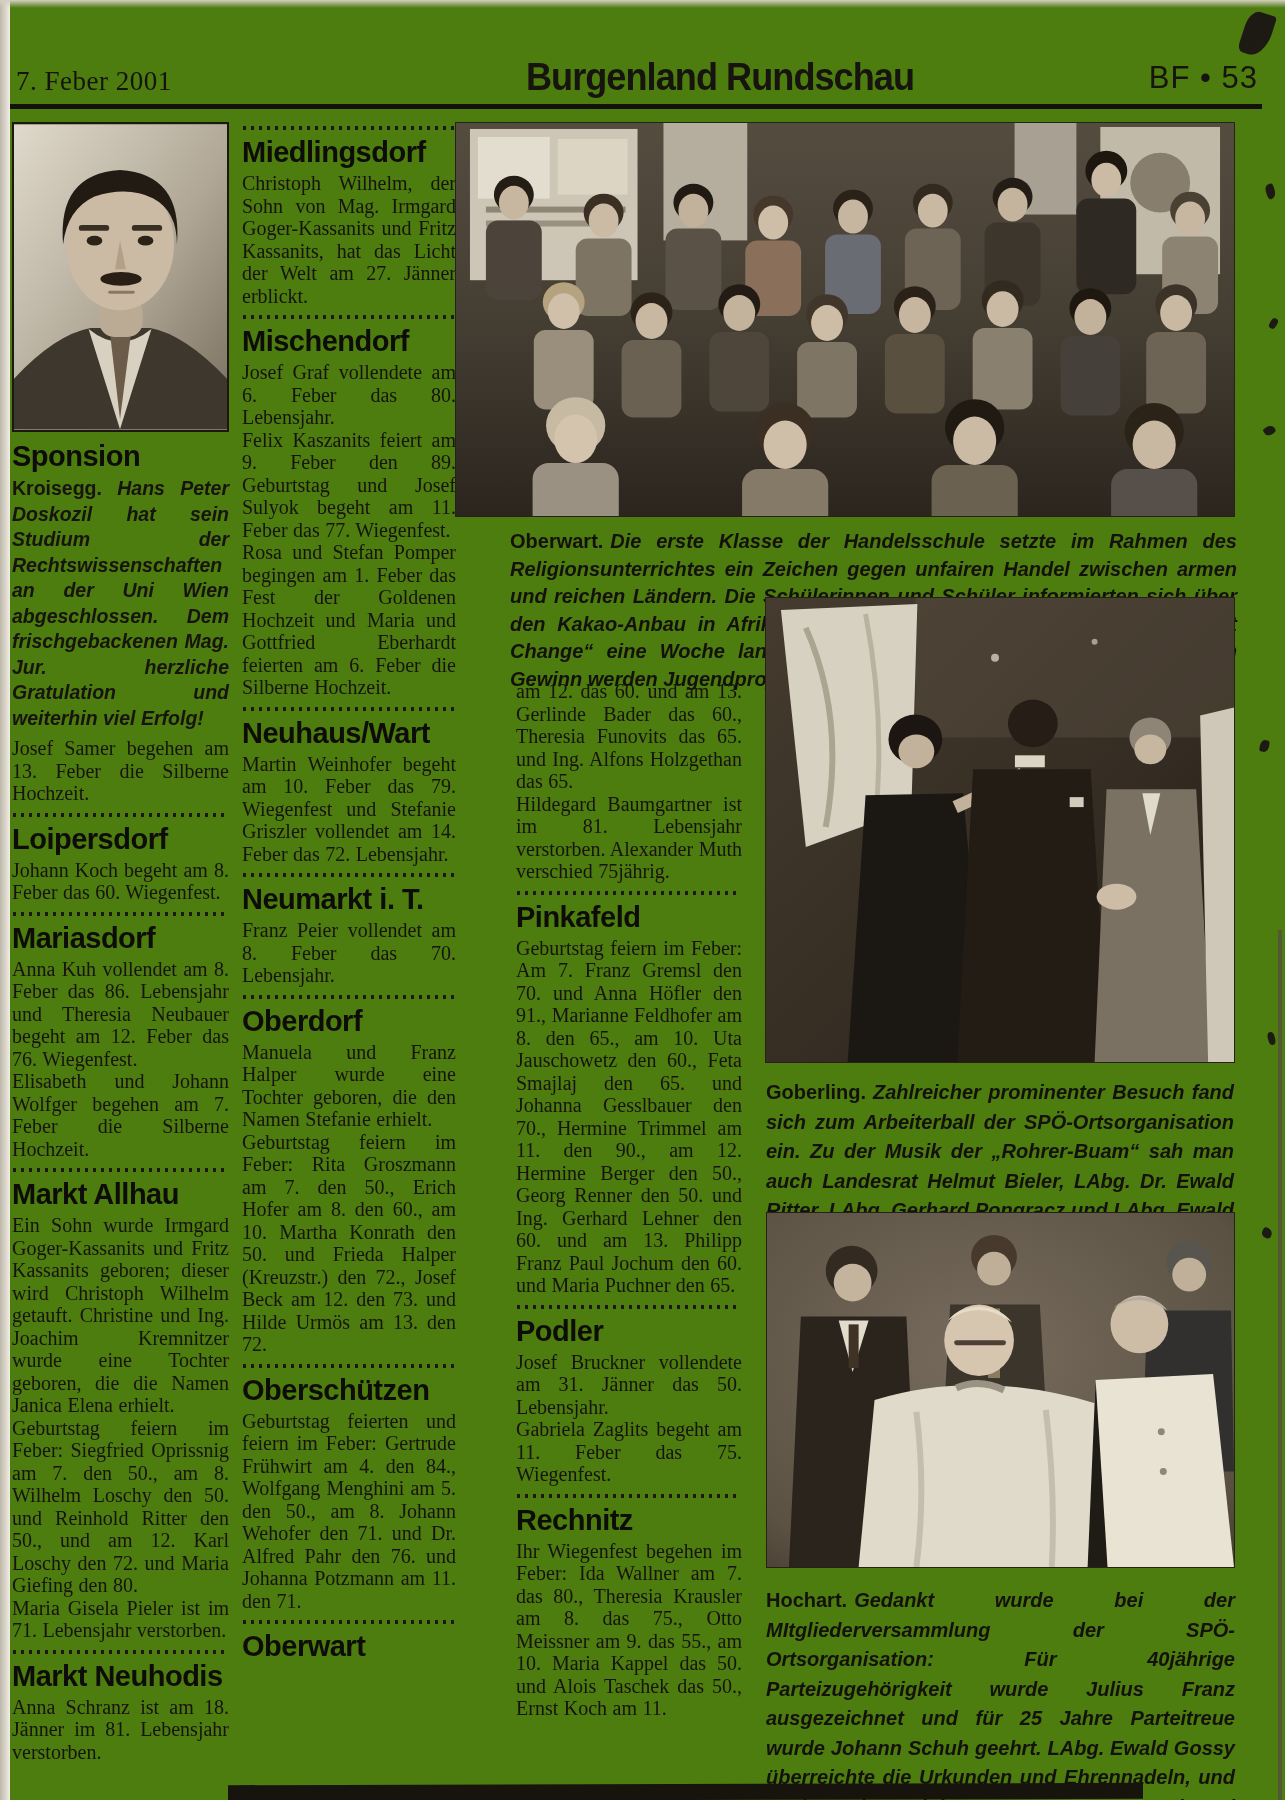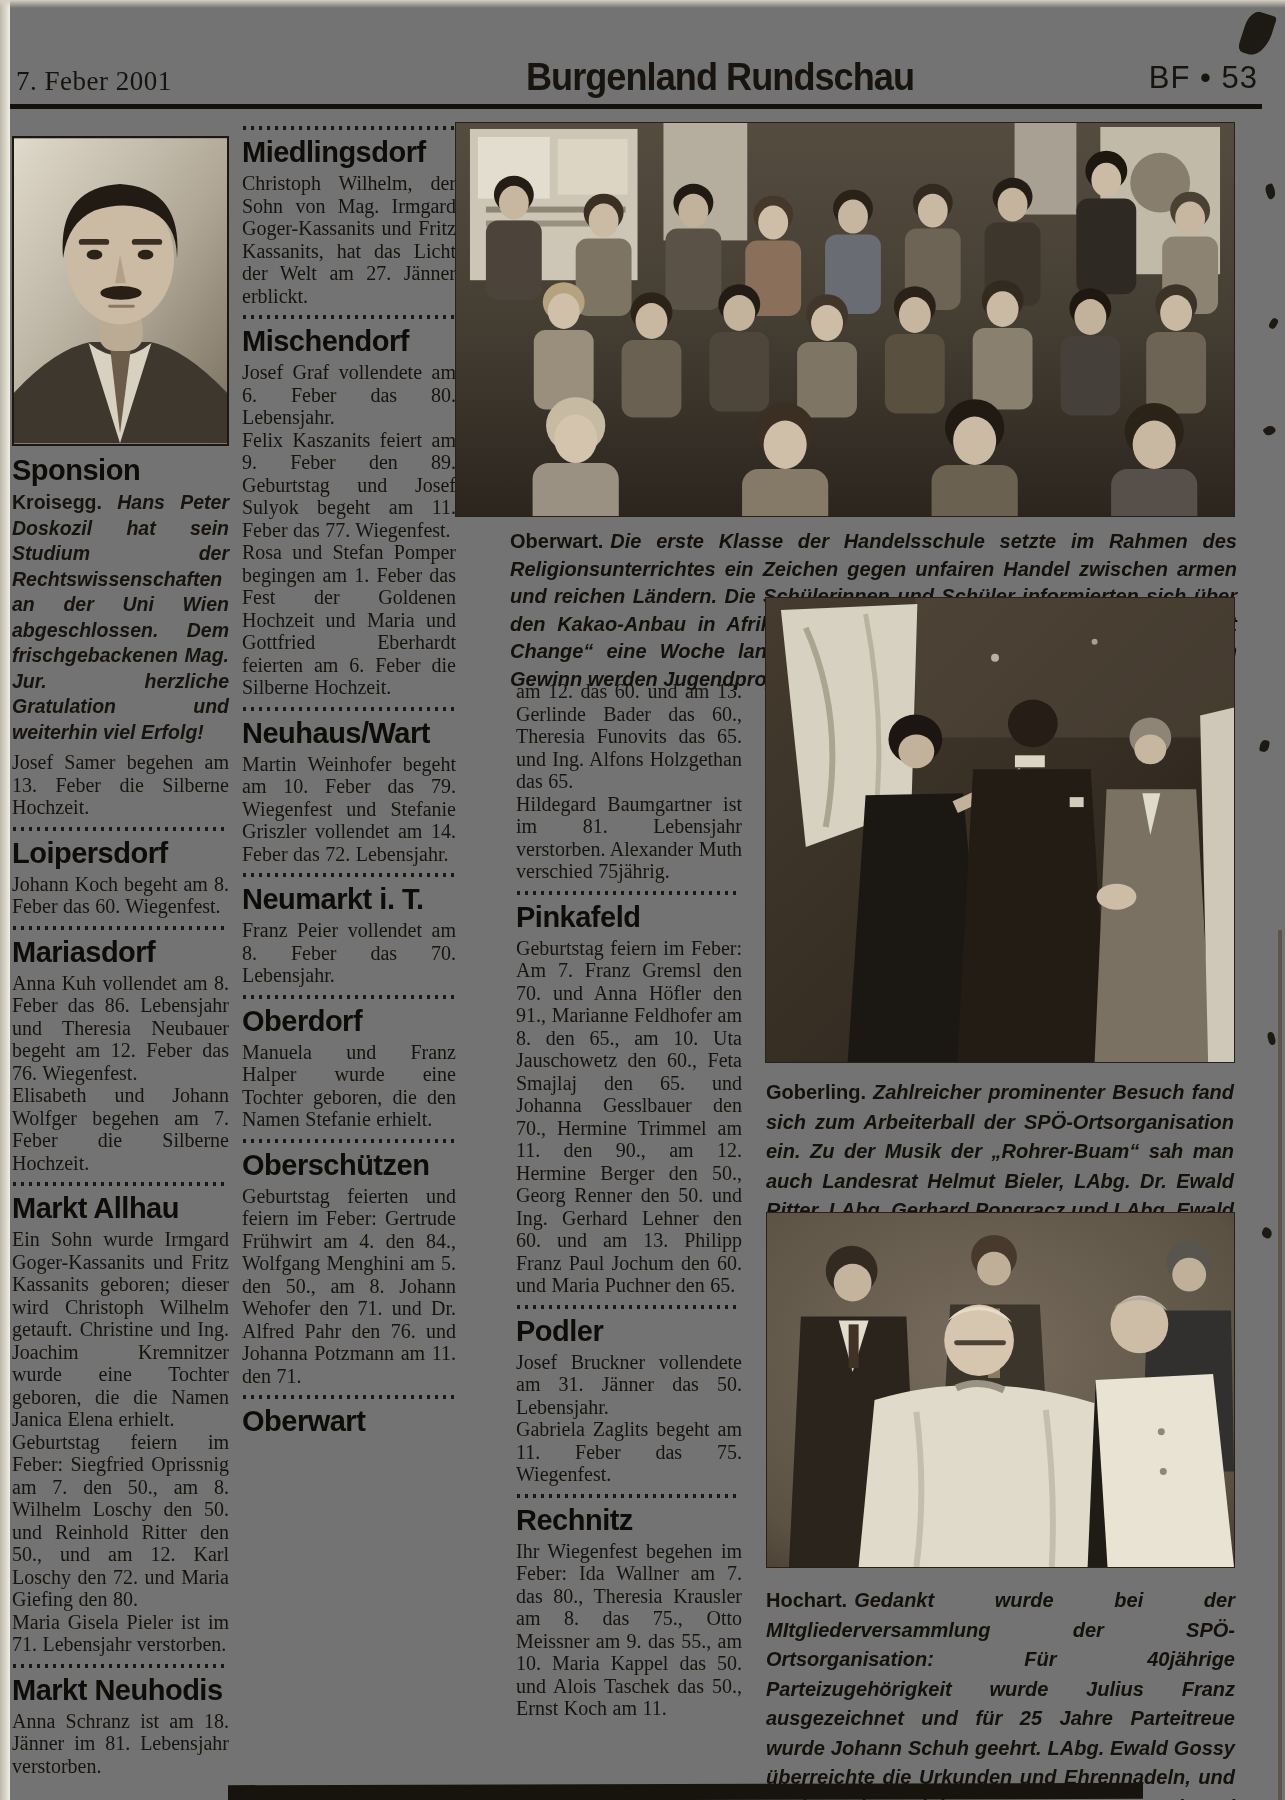--- a/index.html
+++ b/index.html
@@ -1,16 +1,16 @@
 <!DOCTYPE html>
 <html lang="de"><head>
 <meta charset="utf-8">
 <style>
   html,body{margin:0;padding:0;background:#d8d3c8;}
-  .page{position:relative;width:1285px;height:1800px;background:#737373;overflow:hidden;
+  .page{position:relative;width:1285px;height:1800px;background:#4d7c0f;overflow:hidden;
         font-family:"Liberation Serif",serif;color:#17130e;}
   .page::before{content:"";position:absolute;left:0;top:0;width:10px;height:100%;
         background:linear-gradient(90deg,#bdb7aa,#f2eee4);z-index:5;}
   .page::after{content:"";position:absolute;left:0;top:0;width:100%;height:8px;
         background:linear-gradient(180deg,#d5cfc2,rgba(242,238,228,0));z-index:5;}
 
   
   .date{position:absolute;left:16px;top:66px;font-size:27px;letter-spacing:.5px;}
   .masthead{position:absolute;left:440px;top:56px;width:560px;text-align:center;
         font-family:"Liberation Sans",sans-serif;font-weight:bold;font-size:38px;
@@ -52,21 +52,21 @@
 </head>
 <body>
 
 <div class="page">
 
   <span class="date">7. Feber 2001</span>
   <div class="masthead">Burgenland Rundschau</div>
   <span class="pageno">BF • 53</span>
   <div class="rule"></div>
 
-  <div class="col" style="left:12px;top:136px;width:217px;">
+  <div class="col" style="left:12px;top:122px;width:217px;">
     <div class="portrait-box">
       <svg viewBox="0 0 217 310">
         <defs>
           <linearGradient id="pbg" x1="0" y1="0" x2="1" y2="1">
             <stop offset="0" stop-color="#e0dacc"></stop>
               <stop offset=".55" stop-color="#b0a796"></stop>
               <stop offset="1" stop-color="#776d5e"></stop>
           </linearGradient>
         </defs>
         <rect width="217" height="310" fill="url(#pbg)"></rect>
@@ -119,20 +119,21 @@
         <p class="body-para">Rosa und Stefan Pomper begingen am 1. Feber das Fest der Goldenen Hochzeit und Maria und Gottfried Eberhardt feierten am 6. Feber die Silberne Hochzeit.</p>
         <div class="divider"></div>
         <h2 class="sec-heading">Neuhaus/Wart</h2>
         <p class="body-para">Martin Weinhofer begeht am 10. Feber das 79. Wiegenfest und Stefanie Griszler vollendet am 14. Feber das 72. Lebensjahr.</p>
         <div class="divider"></div>
         <h2 class="sec-heading">Neumarkt i. T.</h2>
         <p class="body-para">Franz Peier vollendet am 8. Feber das 70. Lebensjahr.</p>
         <div class="divider"></div>
         <h2 class="sec-heading">Oberdorf</h2>
         <p class="body-para">Manuela und Franz Halper wurde eine Tochter geboren, die den Namen Stefanie erhielt.</p>
+        <p class="body-para">Geburtstag feiern im Feber: Rita Groszmann am 7. den 50., Erich Hofer am 8. den 60., am 10. Martha Konrath den 50. und Frieda Halper (Kreuzstr.) den 72., Josef Beck am 12. den 73. und Hilde Urmös am 13. den 72.</p>
         <div class="divider"></div>
         <h2 class="sec-heading">Oberschützen</h2>
         <p class="body-para">Geburtstag feierten und feiern im Feber: Gertrude Frühwirt am 4. den 84., Wolfgang Menghini am 5. den 50., am 8. Johann Wehofer den 71. und Dr. Alfred Pahr den 76. und Johanna Potzmann am 11. den 71.</p>
         <div class="divider"></div>
         <h2 class="sec-heading">Oberwart</h2>
       </div>
   </div>
 
   <figure class="photo" style="left:455px;top:122px;width:780px;height:395px;margin:0;">
     <svg viewBox="0 0 780 395" preserveAspectRatio="none">

